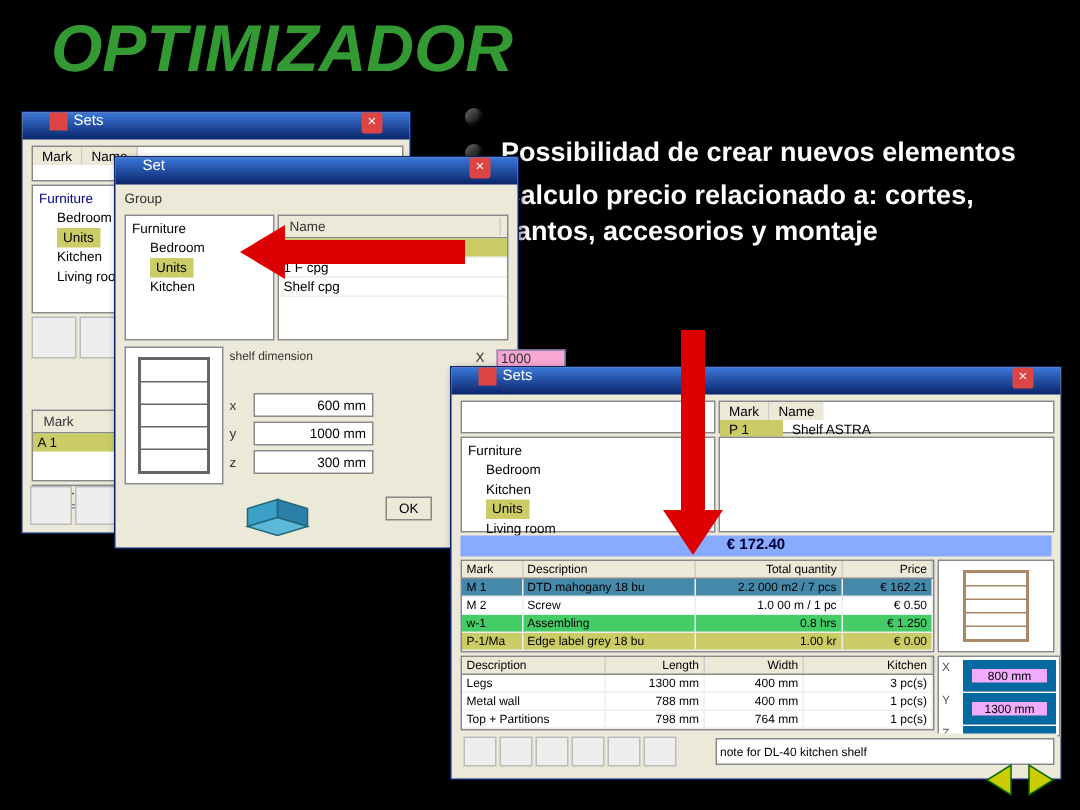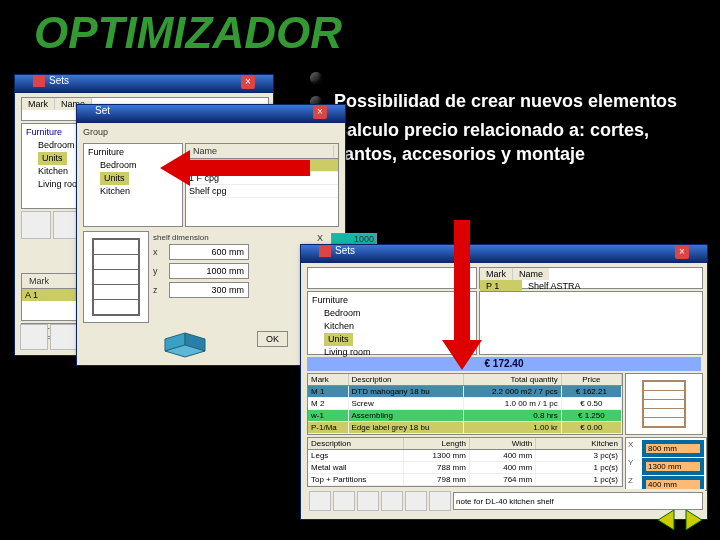--- a/index.html
+++ b/index.html
@@ -47,50 +47,50 @@
 .w2 .dim{position:absolute;left:76px;top:128px;font-size:9px;color:#333}
 .w2 .dim .r{display:flex;align-items:center;margin-bottom:3px}
 .w2 .dim .r label{width:16px}
 .w2 .dim .r input{width:70px;height:14px;font-size:9px;text-align:right;padding:0 4px;border:1px solid #888}
 .w2 .btns{position:absolute;left:180px;top:226px;display:flex;gap:20px}
 .w2 .btns button{font-size:9px;padding:2px 8px;background:#ece9d8;border:1px solid #888}
 .w2 .cube{position:absolute;left:80px;top:222px;width:56px;height:32px}
 .w2 .axis{position:absolute;left:240px;top:128px;font-size:9px;color:#333}
 .w2 .axis .r{display:flex;margin-bottom:2px}
 .w2 .axis .r span:first-child{width:14px}
-.w2 .axis .r span:last-child{width:40px;background:#14b8a6;border:1px solid #88a;text-align:right;padding:0 2px}
+.w2 .axis .r span:last-child{width:40px;background:#f9a8d4;border:1px solid #88a;padding:0 2px}
 
 .w3{left:300px;top:244px;width:406px;height:274px}
 .w3 .strip{position:absolute;left:6px;top:22px;width:168px;height:20px;background:#fff;border:1px solid #888}
 .w3 .strip2{position:absolute;left:178px;top:22px;width:222px;height:20px;background:#fff;border:1px solid #888}
 .w3 .tree2{position:absolute;left:6px;top:46px;width:168px;height:62px}
 .w3 .big{position:absolute;left:178px;top:46px;width:222px;height:62px;background:#fff;border:1px solid #888}
 .w3 .price{position:absolute;left:6px;top:112px;width:394px;height:14px;background:#8af;color:#003;font-size:10px;font-weight:bold;text-align:center;line-height:14px}
 .w3 .tab1{position:absolute;left:6px;top:128px;width:314px;height:60px;background:#fff;border:1px solid #888;font-size:8px}
 .w3 .tab1 .th{display:flex;background:#ece9d8;border-bottom:1px solid #888}
 .w3 .tab1 .th span{padding:1px 3px;border-right:1px solid #ccc}
 .w3 .tab1 .tr{display:flex;border-bottom:1px solid #eee}
 .w3 .tab1 .tr span{padding:1px 3px;border-right:1px solid #eee}
-.w3 .tab1 .c1{width:34px}.w3 .tab1 .c2{width:110px}.w3 .tab1 .c3{width:92px;text-align:right}.w3 .tab1 .c4{width:54px;text-align:center}
+.w3 .tab1 .c1{width:34px}.w3 .tab1 .c2{width:110px}.w3 .tab1 .c3{width:92px;text-align:right}.w3 .tab1 .c4{width:54px;text-align:right}
 .w3 .prev{position:absolute;left:324px;top:128px;width:76px;height:60px;background:#fff;border:1px solid #888}
 .w3 .prev .sh{margin:6px auto;width:40px;height:44px;border:2px solid #a86}
 .w3 .prev .sh div{height:8px;border-bottom:1px solid #a86}
 .w3 .tab2{position:absolute;left:6px;top:192px;width:314px;height:48px;background:#fff;border:1px solid #888;font-size:8px}
 .w3 .tab2 .th{display:flex;background:#ece9d8;border-bottom:1px solid #888}
 .w3 .tab2 .th span{padding:1px 3px;border-right:1px solid #ccc}
 .w3 .tab2 .tr{display:flex;border-bottom:1px solid #eee}
 .w3 .tab2 .tr span{padding:1px 3px;border-right:1px solid #eee}
 .w3 .tab2 .d1{width:90px}.w3 .tab2 .d2{width:60px;text-align:right}.w3 .tab2 .d3{width:60px;text-align:right}.w3 .tab2 .d4{width:80px;text-align:right}
 .w3 .ax{position:absolute;left:324px;top:192px;width:76px;height:48px;background:#fff;border:1px solid #888;font-size:8px;padding:2px}
 .w3 .ax .r{display:flex;margin-bottom:1px}
 .w3 .ax .r span:first-child{width:14px;color:#555}
-.w3 .ax .r span:last-child{flex:1;background:#fdba74;border:4px solid #0369a1;text-align:left;padding:0 2px}
+.w3 .ax .r span:last-child{flex:1;background:#f0abfc;border:6px solid #0369a1;text-align:center;padding:0 2px}
 .w3 .bot{position:absolute;left:6px;top:244px;width:394px;height:24px;background:#ece9d8;display:flex;align-items:center;gap:2px;padding:0 2px}
 .w3 .bot .bi{width:20px;height:18px;border:1px solid #bbb;background:#eee}
-.w3 .bot input{flex:1;height:14px;font-size:8px;border:1px solid #888;margin-left:0}
+.w3 .bot input{flex:1;height:14px;font-size:8px;border:1px solid #888;margin-left:24px}
 
 .arr{position:absolute;pointer-events:none}
 .arr svg{overflow:visible}
 
 .nav{position:absolute;right:14px;bottom:8px;display:flex;gap:4px}
 .nav .tri{width:24px;height:24px}
 .nav .tri svg{width:100%;height:100%}
 .icorow2{position:absolute;display:flex;gap:2px}
 .icorow2 .ic{width:26px;height:24px;background:#eee;border:1px solid #bbb}
 </style>
@@ -197,21 +197,21 @@
   </div>
   <div class="pv">
       <div class="shelf">
         <div></div>
         <div></div>
         <div></div>
         <div></div>
       </div>
     </div>
   <div class="dim">
-    <div style="font-size:8px;margin-bottom:2px">shelf dimension</div>
+    <div style="font-size:8px;margin-bottom:20px">shelf dimension</div>
     <div class="r">
         <label>x</label>
         <input value="600 mm" style="">
       </div>
     <div class="r">
         <label>y</label>
         <input value="1000 mm" style="">
       </div>
     <div class="r">
         <label>z</label>

